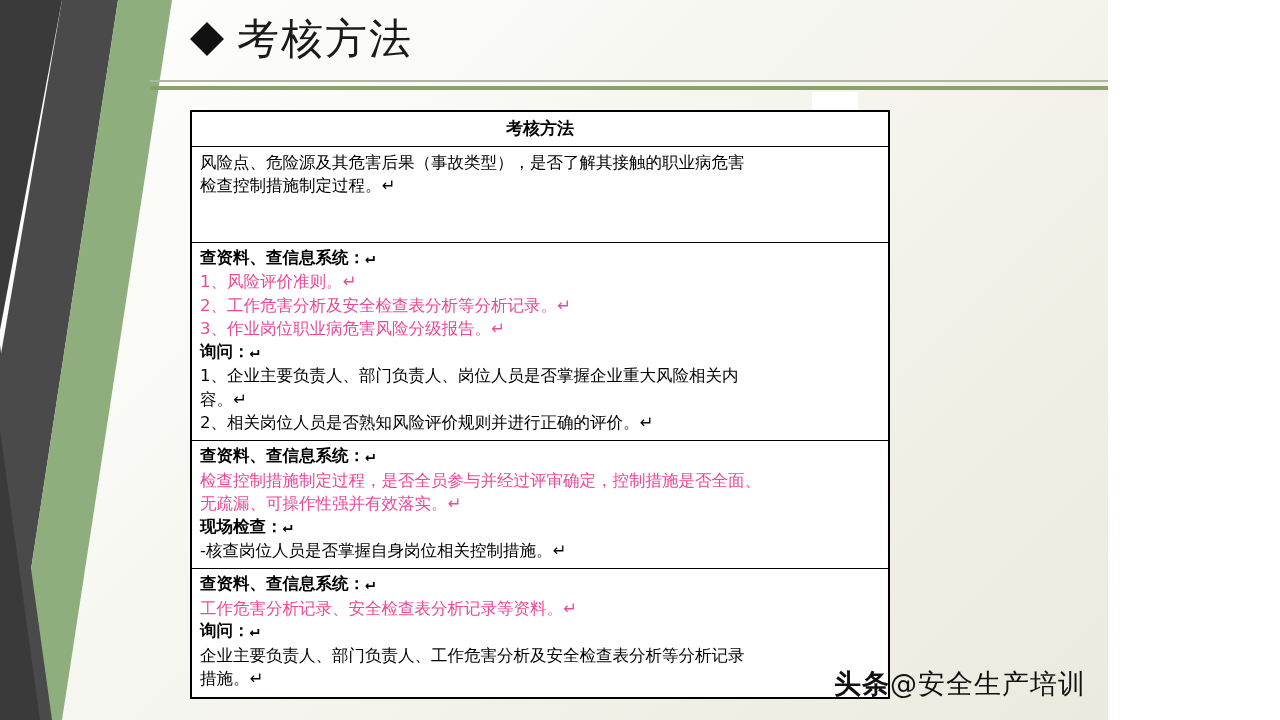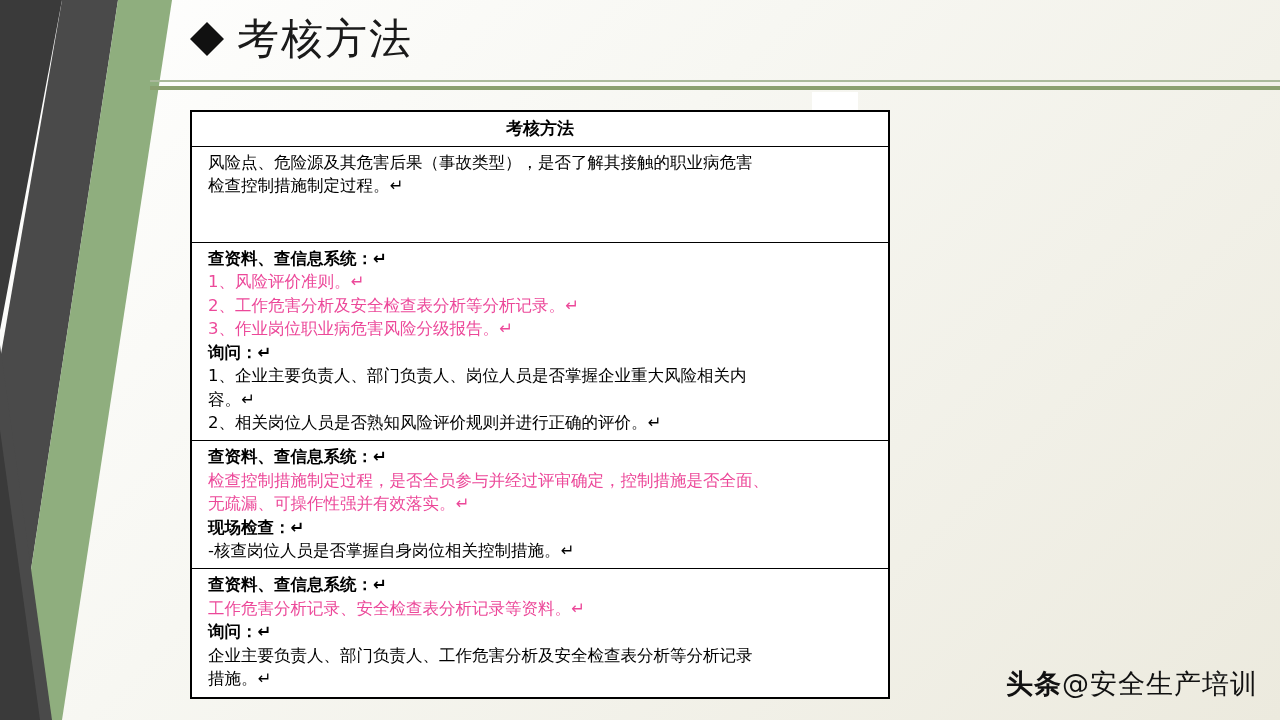--- a/index.html
+++ b/index.html
@@ -8,21 +8,21 @@
   }
   body {
     width: 1280px;
     height: 720px;
     overflow: hidden;
     font-family: "Liberation Sans", sans-serif;
     background: #ffffff;
   }
   .slide {
     position: relative;
-    width: 1280px;
+    width: 1108px;
     height: 720px;
     background: linear-gradient(135deg, #ffffff 0%, #f7f7f2 40%, #eceade 100%);
     overflow: hidden;
   }
 
   
   .deco {
     position: absolute;
     left: 0;
     top: 0;
@@ -108,24 +108,24 @@
     padding: 5px 0 6px 0;
     font-family: "DejaVu Sans", sans-serif;
     color: #000;
   }
   .line {
     font-size: 16.5px;
     line-height: 1.42;
     color: #000000;
     font-family: "DejaVu Sans", sans-serif;
     white-space: pre-wrap;
-    margin-left: 8px;
   }
   .line.bold {
     font-weight: bold;
+    font-family: Liberation Mono, monospace;
   }
   .line.red {
     color: #ec4899;
   }
   .row-1 {
     min-height: 96px;
   }
 
   
   .watermark {

